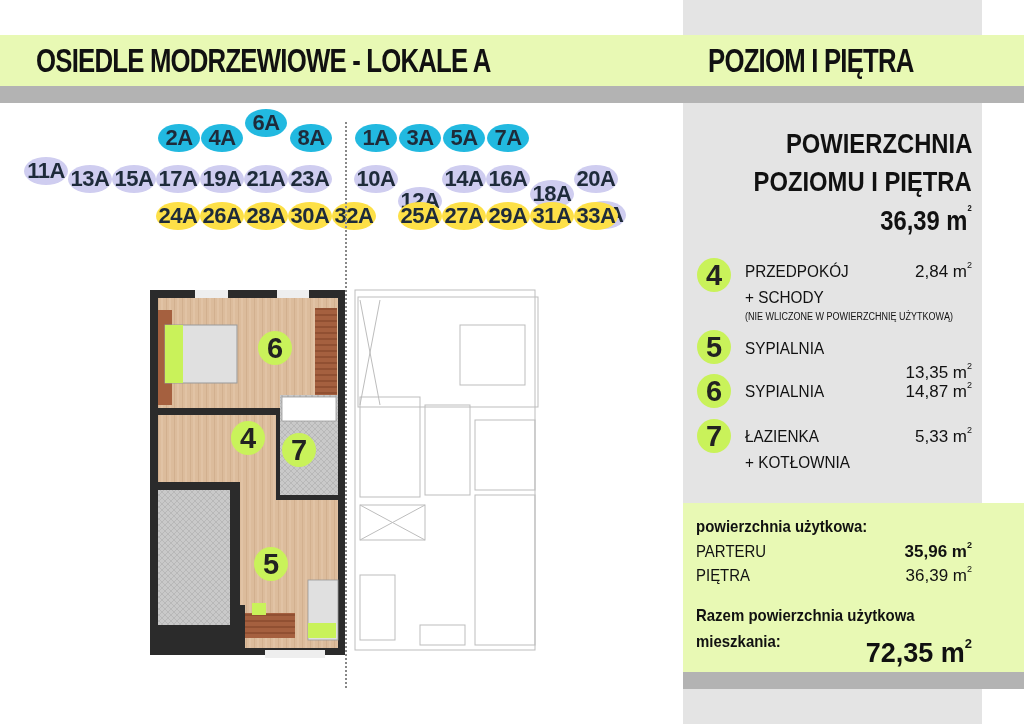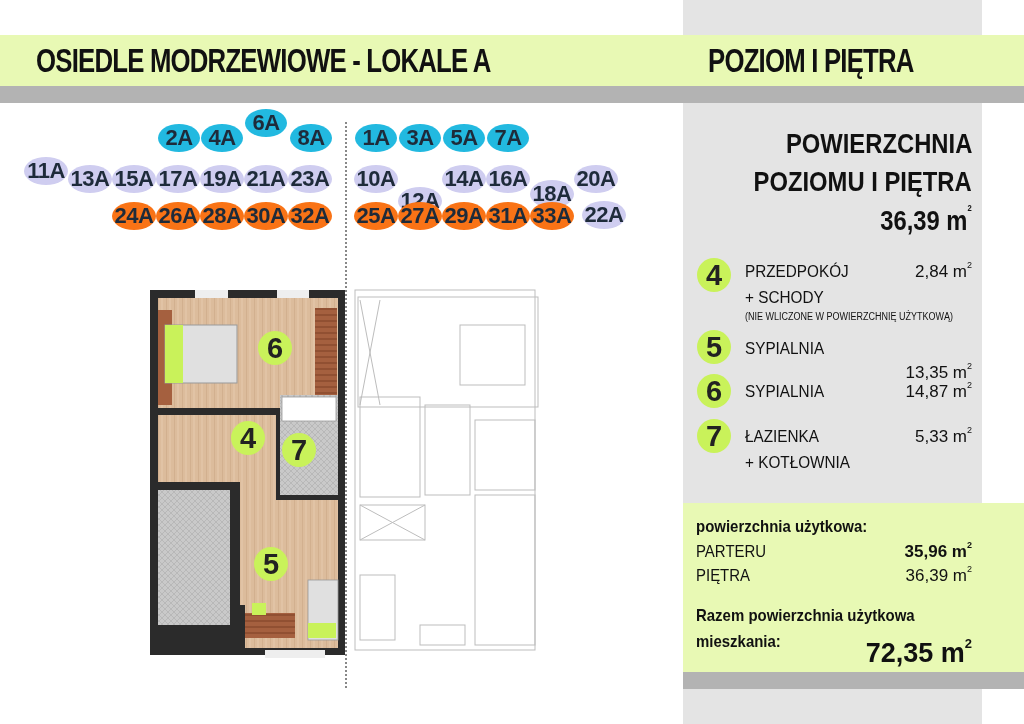--- a/index.html
+++ b/index.html
@@ -4,21 +4,21 @@
 <style>
   html,body{margin:0;padding:0;}
   body{width:1024px;height:724px;position:relative;overflow:hidden;background:#ffffff;font-family:"Liberation Sans","DejaVu Sans",sans-serif;color:#111;}
   .panel{position:absolute;left:683px;top:0;width:299px;height:724px;background:#e4e4e4;}
   .band{position:absolute;left:0;top:35px;width:1024px;height:51px;background:#e8f9b4;}
   .band-bar{position:absolute;left:0;top:86px;width:1024px;height:17px;background:#b3b3b3;}
   .title{position:absolute;top:40px;font-weight:bold;font-size:33px;letter-spacing:-1px;transform:scaleX(0.78);transform-origin:left top;white-space:nowrap;line-height:42px;}
   .badge{position:absolute;height:28px;border-radius:50%;font-weight:bold;font-size:22px;line-height:28px;text-align:center;color:#1e2b3a;letter-spacing:-0.5px;}
   .badge.blue{background:#22b9e0;}
   .badge.lav{background:#cfcdf0;}
-  .badge.yel{background:#f97316;}
+  .badge.yel{background:#fde047;margin-left:44px;}
   .divider{position:absolute;left:345px;top:122px;width:0;height:566px;border-left:2px dotted #888;}
   .plan{position:absolute;}
   .rh{position:absolute;right:52px;font-weight:bold;font-size:28px;transform:scaleX(0.85);transform-origin:right top;white-space:nowrap;text-align:right;}
   .num{position:absolute;width:34px;height:34px;border-radius:50%;background:#c9f25a;font-weight:bold;font-size:29px;line-height:34px;text-align:center;color:#222;}
   .rl{position:absolute;font-size:17px;white-space:nowrap;transform:scaleX(0.9);transform-origin:left top;}
   .rv{position:absolute;font-size:17px;white-space:nowrap;text-align:right;right:52px;}
   sup{font-size:9px;vertical-align:top;position:relative;top:-2px;}
   .sum{position:absolute;left:683px;top:503px;width:341px;height:169px;background:#e8f9b4;}
   .sum-bar{position:absolute;left:683px;top:672px;width:341px;height:17px;background:#b3b3b3;}
   .sl{position:absolute;font-size:17px;white-space:nowrap;transform:scaleX(0.88);transform-origin:left top;}

